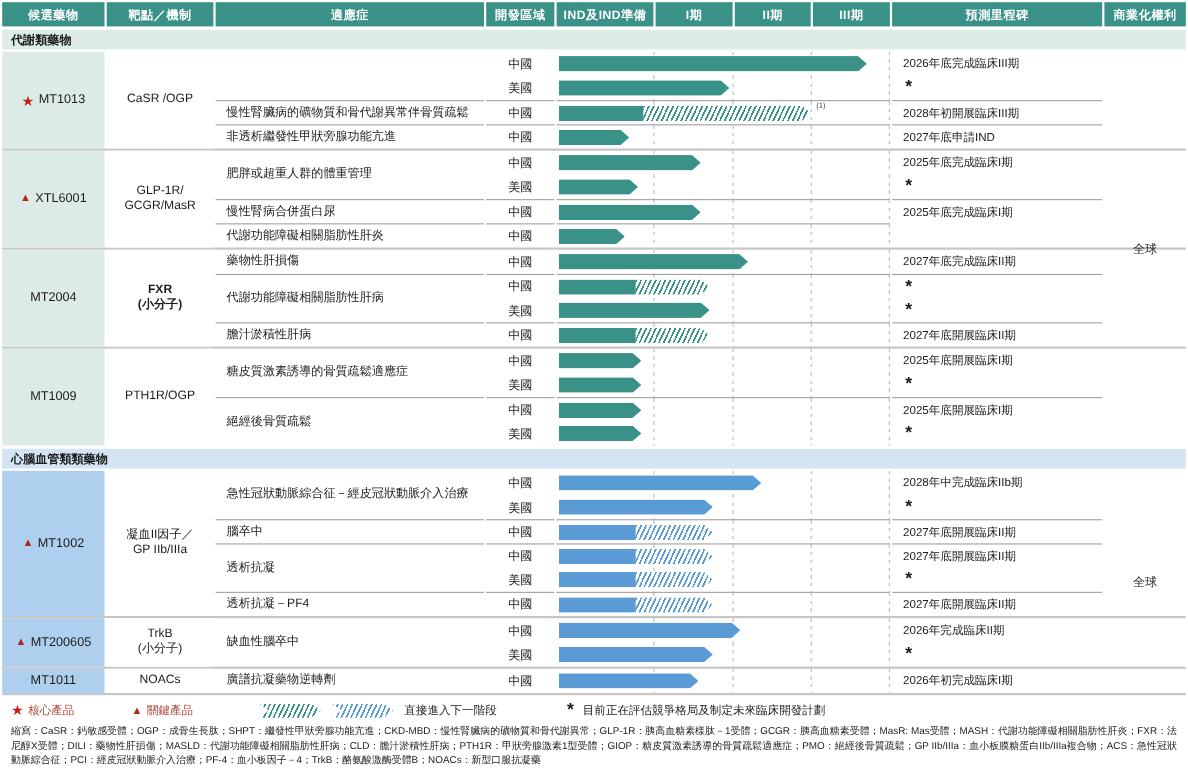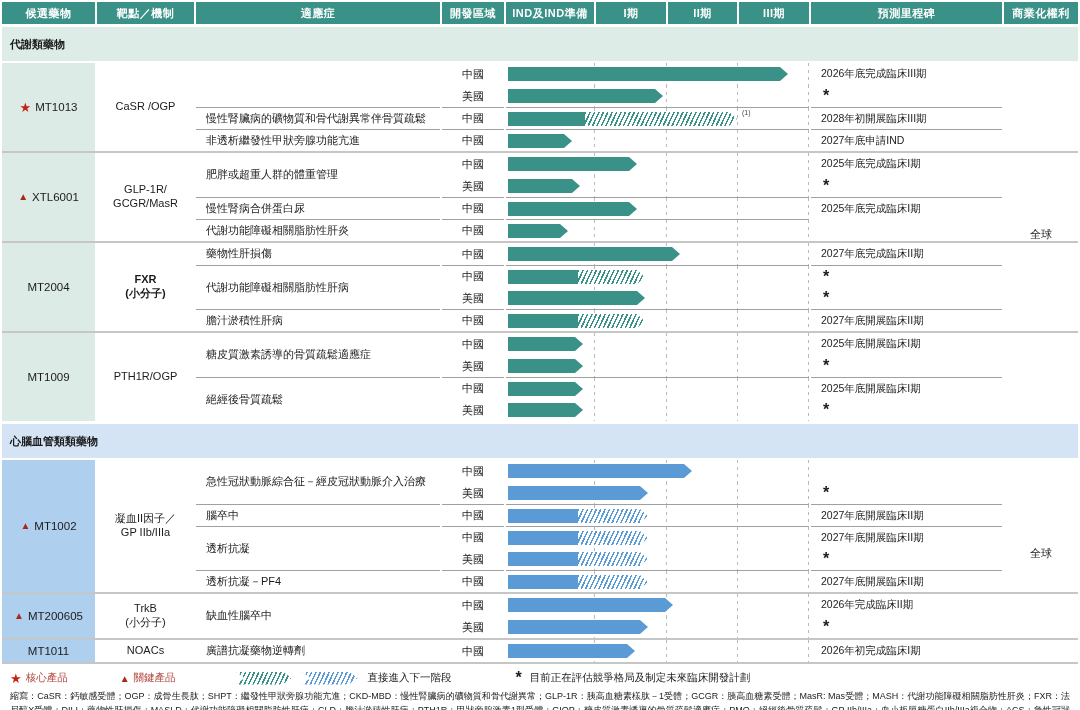--- a/index.html
+++ b/index.html
@@ -9,21 +9,21 @@
     --grid:#b9b9b9; --sep:#a0a0a0; --gsep:#c6c6c6; --ink:#1b1b1b;
   }
   html,body{margin:0;padding:0;background:#fff;color:var(--ink);
     font-family:"Liberation Sans","DejaVu Sans",sans-serif;}
   .page{width:1076px;margin:2px auto 0;}
   
   .head-row{display:grid;grid-template-columns:93px 97px 244px 62px 88px 70px 69px 70px 191px 74px;column-gap:2px;height:22px;}
   .head-cell{background:var(--teal);color:#fff;font-size:11px;font-weight:bold;display:flex;align-items:center;justify-content:center;letter-spacing:.5px;}
   
   .section{position:relative;}
-  .sec-title{height:34px;margin:3px 0 2px;padding-left:8px;font-size:11px;font-weight:bold;display:flex;align-items:center;}
+  .sec-title{height:18px;margin:3px 0 2px;padding-left:8px;font-size:11px;font-weight:bold;display:flex;align-items:center;}
   .section.green .sec-title{background:var(--teal-title);}
   .section.blue .sec-title{background:var(--blue-title);}
   .rights{position:absolute;right:0;top:21px;bottom:0;width:74px;display:flex;align-items:center;justify-content:center;font-size:11px;}
   
   .drug{display:grid;grid-template-columns:93px 97px 244px 62px 303px 191px 74px;column-gap:2px;}
   .drug + .drug{border-top:2px solid var(--gsep);}
   .section{border-bottom:2px solid var(--gsep);}
   .section.green{border-bottom:none;}
   .cand{grid-column:1;display:flex;align-items:center;justify-content:center;gap:4px;font-size:11.5px;}
   .section.green .cand{background:var(--teal-light);}
@@ -272,20 +272,21 @@
             </div>
             <div class="target" style="grid-row: 1 / span 6;">凝血II因子／
 GP IIb/IIIa</div>
             <div class="ind" style="grid-row: 1 / span 2;">急性冠狀動脈綜合征－經皮冠狀動脈介入治療</div>
             <div class="region" style="grid-row: 1;">中國</div>
             <div class="chartc" style="grid-row: 1;">
               <div class="bar" style="width: 184px;">
                 <div class="solidseg" style="width: 184px;"></div>
               </div>
             </div>
+            <div class="mile" style="grid-row: 1;">2028年中完成臨床IIb期</div>
             <div style="grid-area: 1 / 7;"></div>
             <div class="region" style="grid-row: 2;">美國</div>
             <div class="chartc" style="grid-row: 2;">
               <div class="bar" style="width: 140px;">
                 <div class="solidseg" style="width: 140px;"></div>
               </div>
             </div>
             <div class="mile star" style="grid-row: 2;">*</div>
             <div style="grid-area: 2 / 7;"></div>
             <div class="ind sep" style="grid-row: 3 / span 1;">腦卒中</div>

